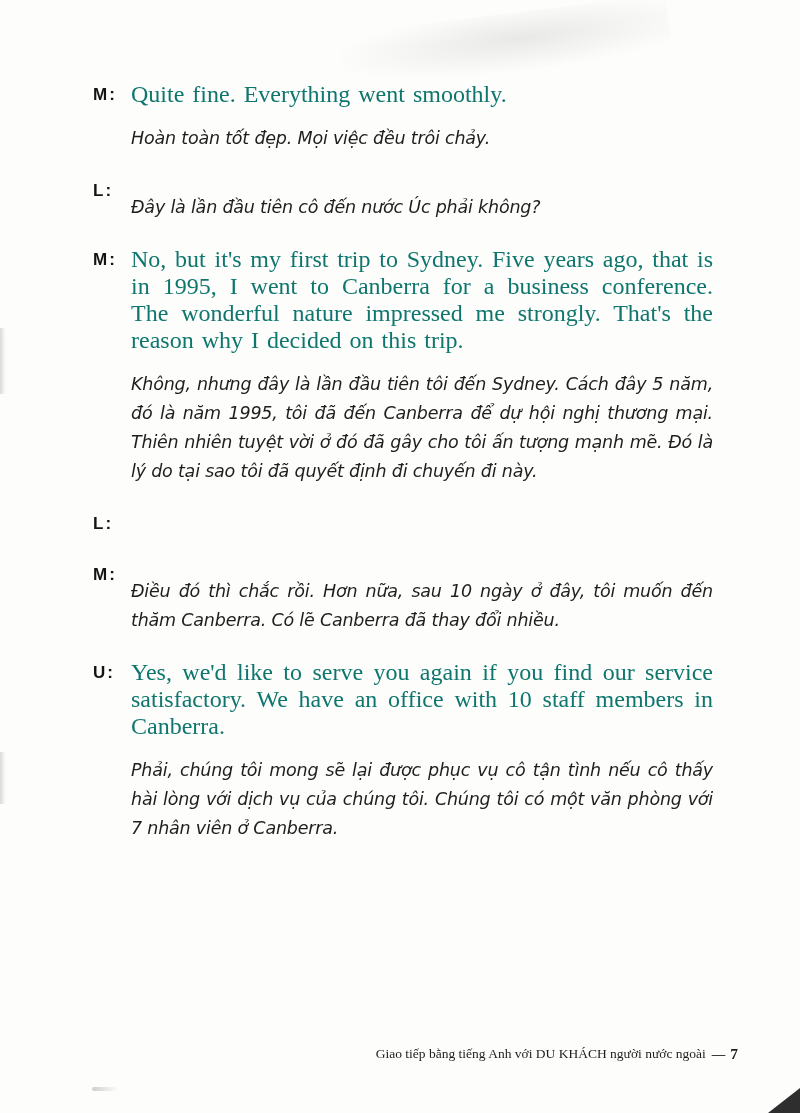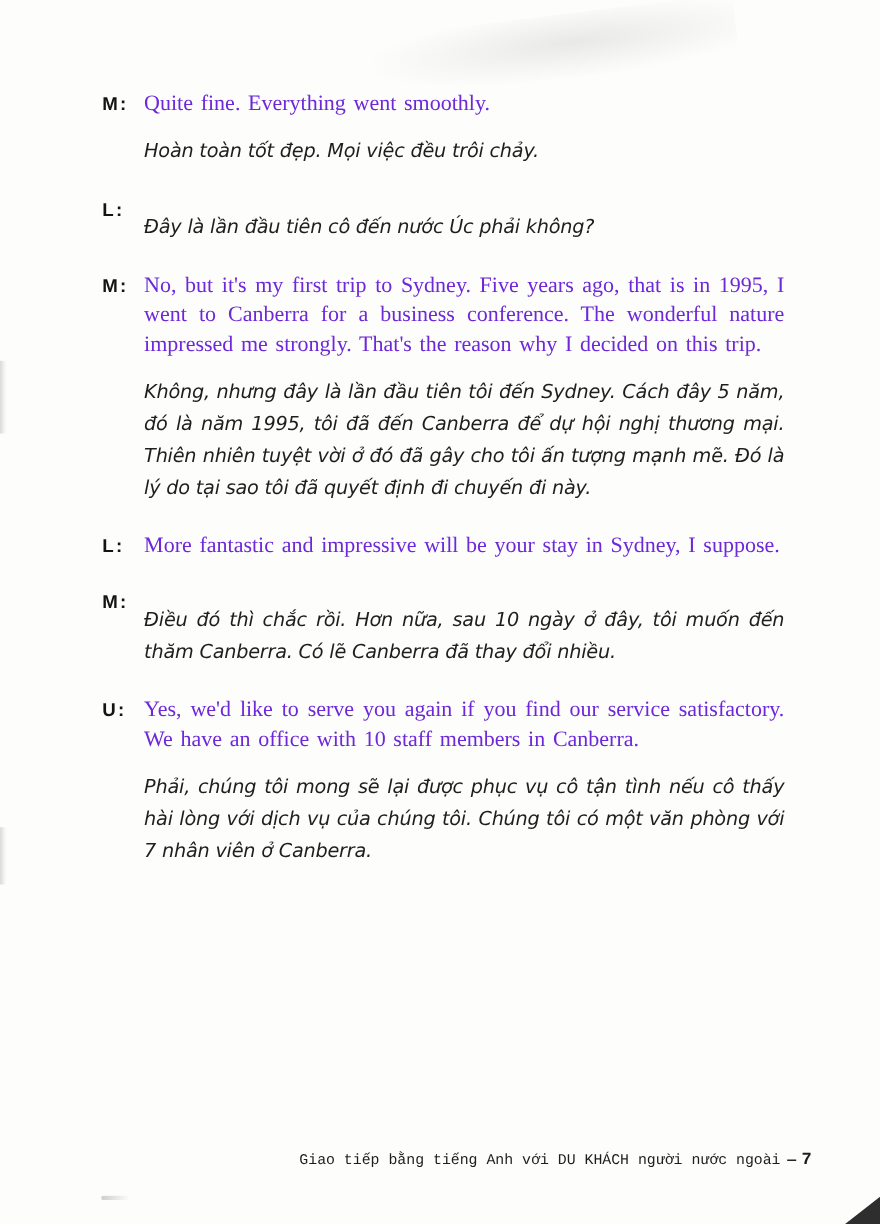--- a/index.html
+++ b/index.html
@@ -46,40 +46,40 @@
   }
   .speaker{
     font-family:"Liberation Sans", sans-serif;
     font-weight:bold; font-size:17px; line-height:27px;
     letter-spacing:2px;
     color:#141414;
   }
   .lines{ min-width:0; }
   .english{
     font-family:"Liberation Serif", serif;
-    font-size:20px; line-height:27px;
+    font-size:24px; line-height:27px;
     text-align:justify; text-align-last:left;
     word-spacing:2px;
-    color:#6d28d9;
+    color:#0f766e;
   }
   .vietnamese{
     font-family:"DejaVu Sans", sans-serif;
     font-style:italic;
     font-size:17.5px; line-height:29px;
     text-align:justify; text-align-last:left;
     margin-top:16px;
     color:#1e1e1e;
     letter-spacing:-0.2px;
   }
   
   .footer{
     position:absolute; top:1045px; right:62px;
-    font-family:Liberation Mono, monospace;
+    font-family:Liberation Serif, serif;
     font-size:13.5px; color:#1d1d1d;
-    display:flex; align-items:flex-end; gap:6px;
+    display:flex; align-items:center; gap:6px;
     white-space:nowrap;
   }
   .footer .dash{ font-weight:bold; letter-spacing:-1px; }
   .footer .pagenum{ font-weight:bold; font-size:15.5px; }
 </style>
 </head>
 <body>
 
 <div class="scan-smudge"></div>
 <div class="edge-mark m1"></div>
@@ -108,21 +108,20 @@
     <div class="speaker">M:</div>
     <div class="lines">
       <div class="english">No, but it's my first trip to Sydney. Five years ago, that is in 1995, I went to Canberra for a business conference. The wonderful nature impressed me strongly. That's the reason why I decided on this trip.</div>
       <div class="vietnamese" lang="vi">Không, nhưng đây là lần đầu tiên tôi đến Sydney. Cách đây 5 năm, đó là năm 1995, tôi đã đến Canberra để dự hội nghị thương mại. Thiên nhiên tuyệt vời ở đó đã gây cho tôi ấn tượng mạnh mẽ. Đó là lý do tại sao tôi đã quyết định đi chuyến đi này.</div>
     </div>
   </div>
 
   <div class="dialogue-block">
     <div class="speaker">L:</div>
     <div class="lines">
-      <div class="english">More fantastic and impressive will be your stay in Sydney, I suppose.</div>
     </div>
   </div>
 
   <div class="dialogue-block">
     <div class="speaker">M:</div>
     <div class="lines">
       <div class="vietnamese" lang="vi">Điều đó thì chắc rồi. Hơn nữa, sau 10 ngày ở đây, tôi muốn đến thăm Canberra. Có lẽ Canberra đã thay đổi nhiều.</div>
     </div>
   </div>
 

